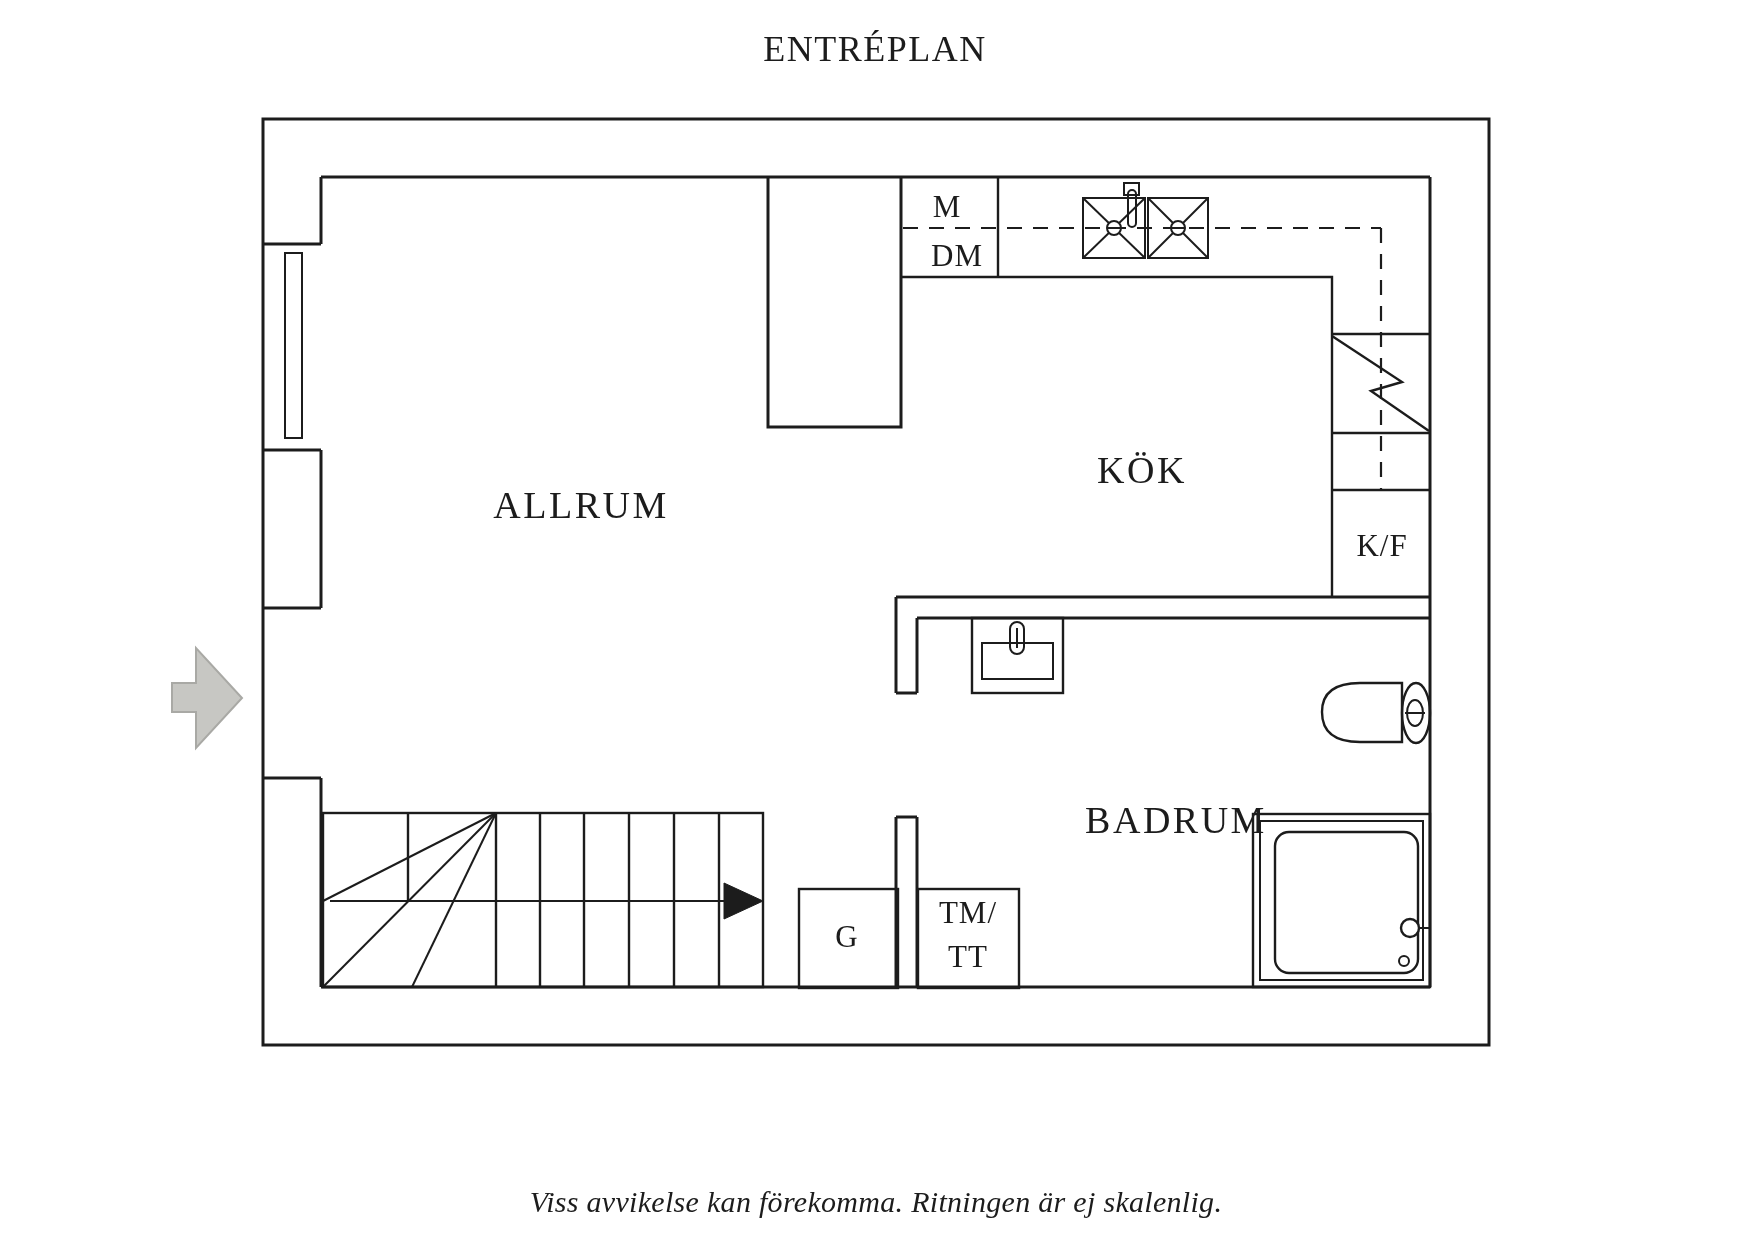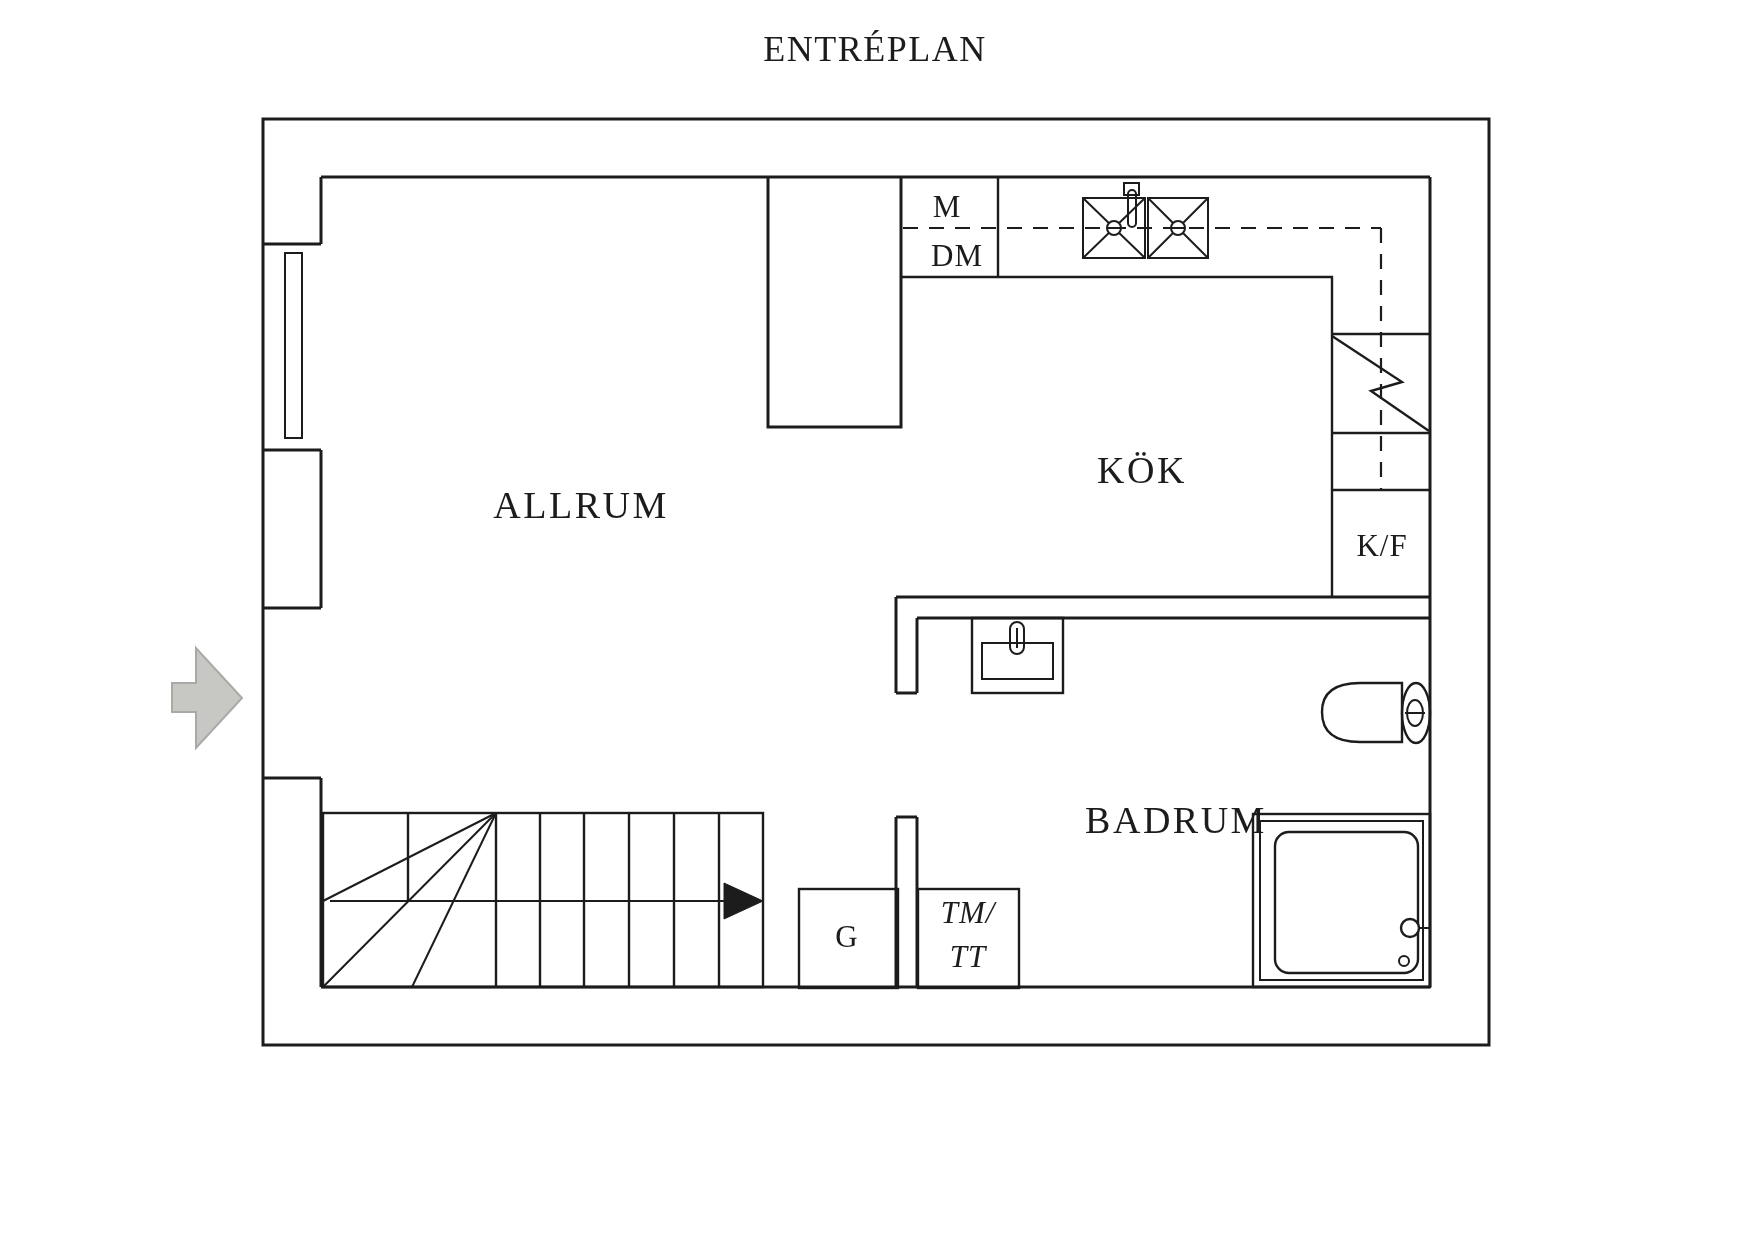--- a/index.html
+++ b/index.html
@@ -176,19 +176,20 @@
   <div class="lbl room-lbl" style="left:1176px;top:780px;margin-top:40px;">BADRUM</div>
 
   <div class="lbl small-lbl" style="left:947px;top:206px;">M</div>
 
   <div class="lbl small-lbl" style="left:949px;top:255px;margin-left:8px;">DM</div>
 
   <div class="lbl small-lbl" style="left:1382px;top:545px;text-align:center;">K/F</div>
 
   <div class="lbl small-lbl" style="left:847px;top:936px;">G</div>
 
-  <div class="lbl small-lbl two-line" style="left:968px;top:935px;font-style:italic;">
+  <div class="lbl small-lbl two-line" style="left:968px;top:935px;">
     <div>TM/</div>
     <div>TT</div>
   </div>
 
+  <div class="lbl footer-lbl" style="left:876px;top:1202px;">Viss avvikelse kan förekomma. Ritningen är ej skalenlig.</div>
 
 </div>
 
 </body></html>

